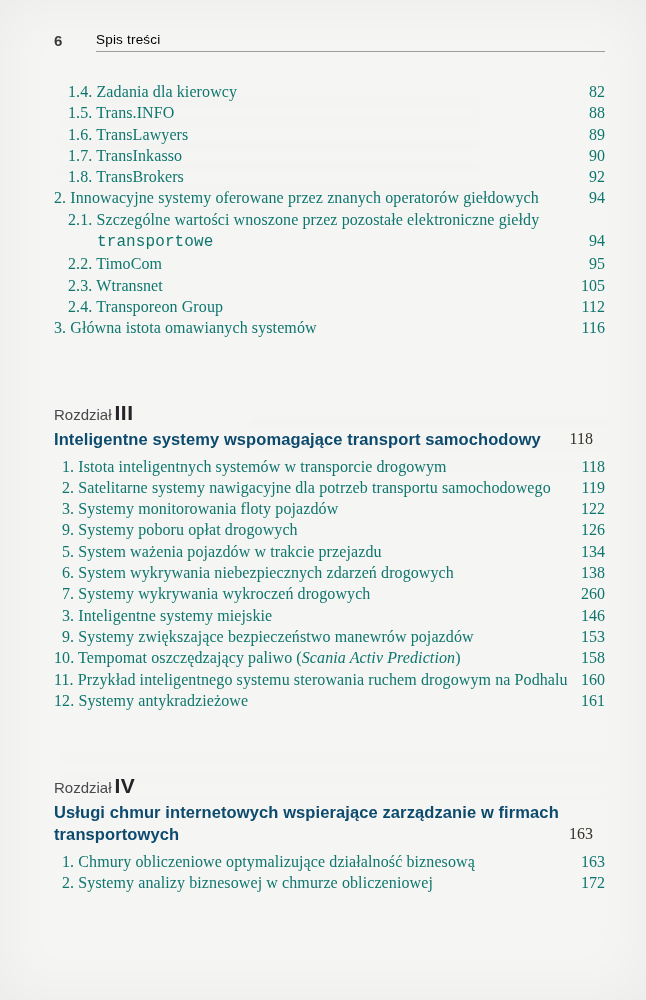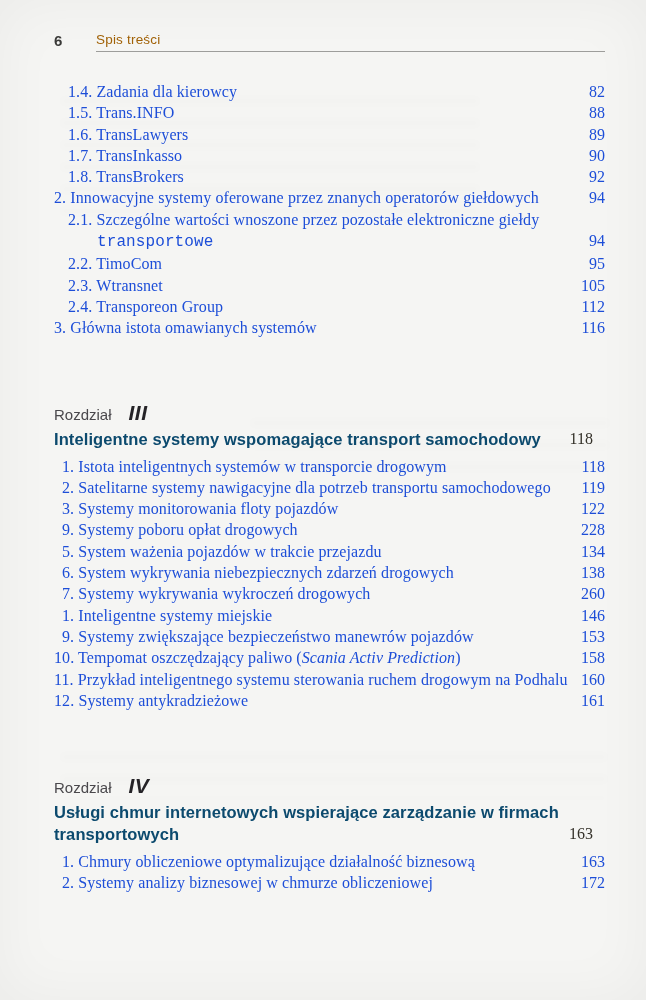--- a/index.html
+++ b/index.html
@@ -24,45 +24,45 @@
     font-weight:bold;font-size:15px;color:#3a3a38;
     width:42px;flex:0 0 42px;
     padding-bottom:3px;
   }
   .hdr .running{
     flex:1;
     border-bottom:1px solid #9d9d9b;
     padding-bottom:3px;
   }
   .hdr .running span{
-    font-size:13.5px;color:#a16207;letter-spacing:0.2px;
+    font-size:13.5px;color:#000000;letter-spacing:0.2px;
   }
   
   .toc-list{font-family:"Liberation Serif","DejaVu Serif",serif;}
   .toc-row{
     display:flex;align-items:baseline;
-    font-size:16px;line-height:21.3px;color:#1d4ed8;
+    font-size:16px;line-height:21.3px;color:#0f766e;
   }
   .toc-row .row-label{flex:1;letter-spacing:0.1px;}
   .toc-row .row-page{flex:0 0 auto;text-align:right;min-width:34px;}
   .indent-0 .row-label{margin-left:0;}
   .indent-1 .row-label{margin-left:8px;}
   .indent-2 .row-label{margin-left:14px;}
   .indent-3 .row-label{margin-left:43px;font-family:Liberation Mono, monospace;}
   .it{font-style:italic;}
   
   .chapter{margin-top:0;}
   .chapter-label{
     font-family:"Liberation Sans",sans-serif;
     color:#4a484c;font-size:15px;
     height:26px;line-height:26px;
   }
   .chapter-label .numeral{
     font-weight:bold;font-size:21px;color:#252327;
-    letter-spacing:0.5px;margin-left:17px;font-style:italic;
+    letter-spacing:0.5px;margin-left:3px;
   }
   .chapter-title-row{
     display:flex;align-items:flex-end;
     margin-top:2px;margin-bottom:6px;
   }
   .chapter-title{
     flex:1;
     font-family:"Liberation Sans",sans-serif;
     font-weight:bold;font-size:16.5px;line-height:22px;
     color:#0c4a6e;letter-spacing:0.1px;
@@ -169,36 +169,36 @@
           <div class="toc-row indent-1">
             <span class="row-label">2. Satelitarne systemy nawigacyjne dla potrzeb transportu samochodowego</span>
             <span class="row-page">119</span>
           </div>
           <div class="toc-row indent-1">
             <span class="row-label">3. Systemy monitorowania floty pojazdów</span>
             <span class="row-page">122</span>
           </div>
           <div class="toc-row indent-1">
             <span class="row-label">9. Systemy poboru opłat drogowych</span>
-            <span class="row-page">228</span>
+            <span class="row-page">126</span>
           </div>
           <div class="toc-row indent-1">
             <span class="row-label">5. System ważenia pojazdów w trakcie przejazdu</span>
             <span class="row-page">134</span>
           </div>
           <div class="toc-row indent-1">
             <span class="row-label">6. System wykrywania niebezpiecznych zdarzeń drogowych</span>
             <span class="row-page">138</span>
           </div>
           <div class="toc-row indent-1">
             <span class="row-label">7. Systemy wykrywania wykroczeń drogowych</span>
             <span class="row-page">260</span>
           </div>
           <div class="toc-row indent-1">
-            <span class="row-label">1. Inteligentne systemy miejskie</span>
+            <span class="row-label">3. Inteligentne systemy miejskie</span>
             <span class="row-page">146</span>
           </div>
           <div class="toc-row indent-1">
             <span class="row-label">9. Systemy zwiększające bezpieczeństwo manewrów pojazdów</span>
             <span class="row-page">153</span>
           </div>
           <div class="toc-row indent-0">
             <span class="row-label">10. Tempomat oszczędzający paliwo (<span class="it">Scania Activ Prediction</span>)</span>
             <span class="row-page">158</span>
           </div>

